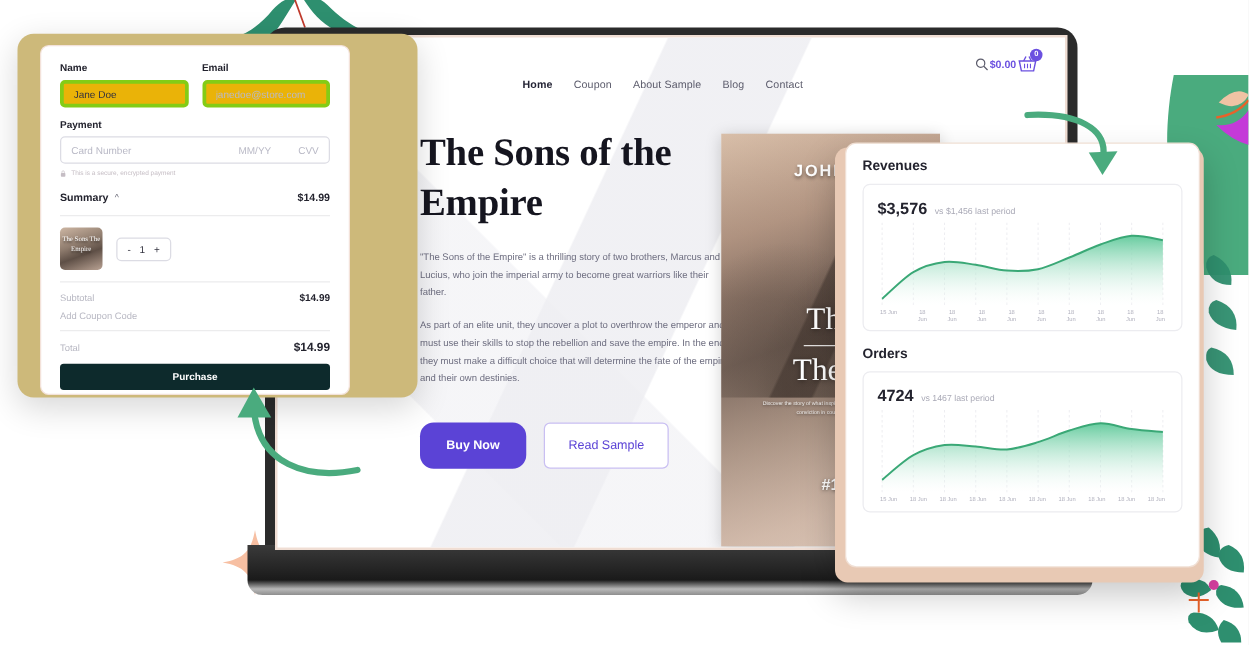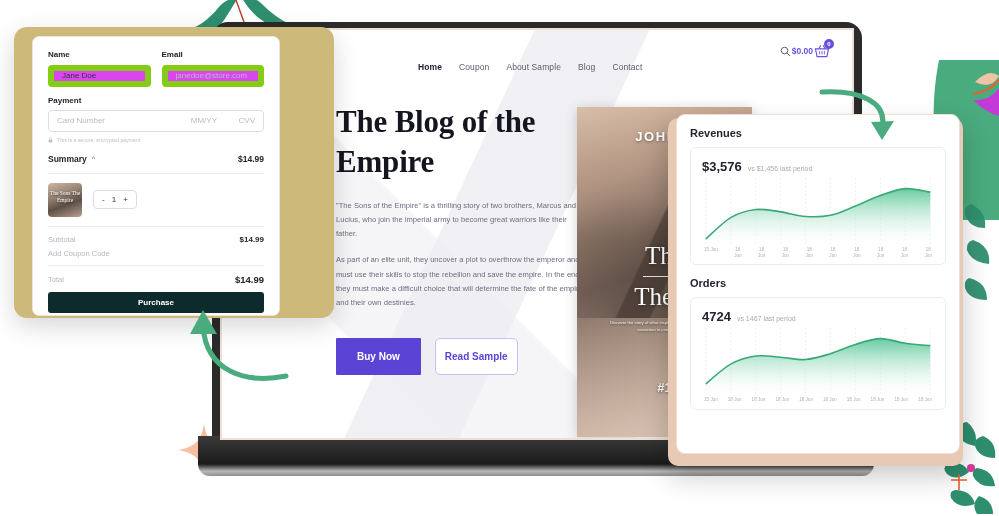--- a/index.html
+++ b/index.html
@@ -64,25 +64,25 @@
   .hero { position: absolute; left: 114px; top: 72px; width: 250px; }
   .hero-title {
     font-family: "Liberation Serif", serif; font-size: 31px; line-height: 1.28;
     color: #15151f; letter-spacing: -.2px;
   }
   .hero-p { font-size: 7.6px; line-height: 1.85; color: #6e6e80; margin-top: 18px; }
   .hero-p + .hero-p { margin-top: 12px; }
   .hero-btns { display: flex; gap: 14px; margin-top: 28px; }
   .btn-buy {
     background: #5b43d6; color: #fff; font-size: 10px; font-weight: bold;
-    border: none; border-radius: 1px; padding: 12px 21px; cursor: pointer;
+    border: none; border-radius: 11px; padding: 12px 21px; cursor: pointer;
   }
   .btn-sample {
-    background: #fff; color: #5b43d6; font-size: 10px; font-weight: bold;
-    border: 1px solid #c9bff2; border-radius: 5px; padding: 12px 9px; cursor: pointer;
+    background: #fff; color: #5b43d6; font-size: 10px; font-weight: normal;
+    border: 1px solid #c9bff2; border-radius: 5px; padding: 12px 19px; cursor: pointer;
   }
 
   
   .book-cover {
     position: absolute; left: 355px; top: 77px; width: 175px; height: 330px;
     background:
       linear-gradient(180deg, rgba(216,180,155,.15) 0%, rgba(120,95,82,.25) 40%, rgba(196,168,150,.35) 70%, rgba(214,190,175,.5) 100%),
       linear-gradient(160deg, #d8c0ab 0%, #b79a87 22%, #6a5a52 48%, #9b8779 66%, #cdb6a6 85%, #e0cdbe 100%);
     overflow: hidden; box-shadow: 0 2px 12px rgba(0,0,0,.18);
   }
@@ -130,23 +130,23 @@
     border-radius: 15px; background: rgba(205,185,122,.35); filter: blur(5px); z-index: -1;
   }
   .checkout-card {
     position: absolute; left: 32px; top: 36px; width: 248px; height: 280px;
     background: #fff; border: 1px solid #f3e2da; border-radius: 7px; padding: 13px 15px;
   }
   .field-row { display: flex; gap: 11px; }
   .field { flex: 1; }
   .field-label { font-size: 8px; font-weight: bold; color: #23232e; margin-bottom: 5px; }
   .field-input {
-    width: 100%; height: 22px; border: 6px solid #84cc16; border-radius: 4px;
+    width: 100%; height: 22px; border: 3px solid #84cc16; border-radius: 4px;
     font-size: 8px; padding: 0 8px; color: #33333f; font-family: "Liberation Sans", sans-serif;
-    background: #d946ef;
+    background: #eab308;
   }
   .field-input::placeholder { color: #b9b9c6; }
   .card-row {
     display: flex; align-items: center; height: 22px; border: 1px solid #dcdce4;
     border-radius: 4px; padding: 0 8px; gap: 8px;
   }
   .card-num { flex: 1; font-size: 8px; color: #b9b9c6; }
   .card-exp, .card-cvv { font-size: 8px; color: #b9b9c6; }
   .card-cvv { width: 30px; text-align: right; }
   .secure-note {
@@ -278,21 +278,21 @@
             <path d="M1.5 5.5 H16.5 L14.6 14.5 H3.4 Z" fill="none" stroke="#6b50e0" stroke-width="1.3"></path>
             <path d="M5.5 5.5 L7.6 1.4 M12.5 5.5 L10.4 1.4" fill="none" stroke="#6b50e0" stroke-width="1.3"></path>
             <path d="M6.3 8 v4 M9 8 v4 M11.7 8 v4" stroke="#6b50e0" stroke-width="1"></path>
           </svg>
           <div class="cart-badge">0</div>
         </div>
       </div>
     </div>
 
     <div class="hero">
-      <h1 class="hero-title">The Blog of the Empire</h1>
+      <h1 class="hero-title">The Sons of the Empire</h1>
       <p class="hero-p">"The Sons of the Empire" is a thrilling story of two brothers, Marcus and Lucius, who join the imperial army to become great warriors like their father.</p>
       <p class="hero-p">As part of an elite unit, they uncover a plot to overthrow the emperor and must use their skills to stop the rebellion and save the empire. In the end, they must make a difficult choice that will determine the fate of the empire and their own destinies.</p>
       <div class="hero-btns">
         <button class="btn-buy">Buy Now</button>
         <button class="btn-sample">Read Sample</button>
       </div>
     </div>
 
     <div class="book-cover">
       <div class="bc-mountain"></div>

